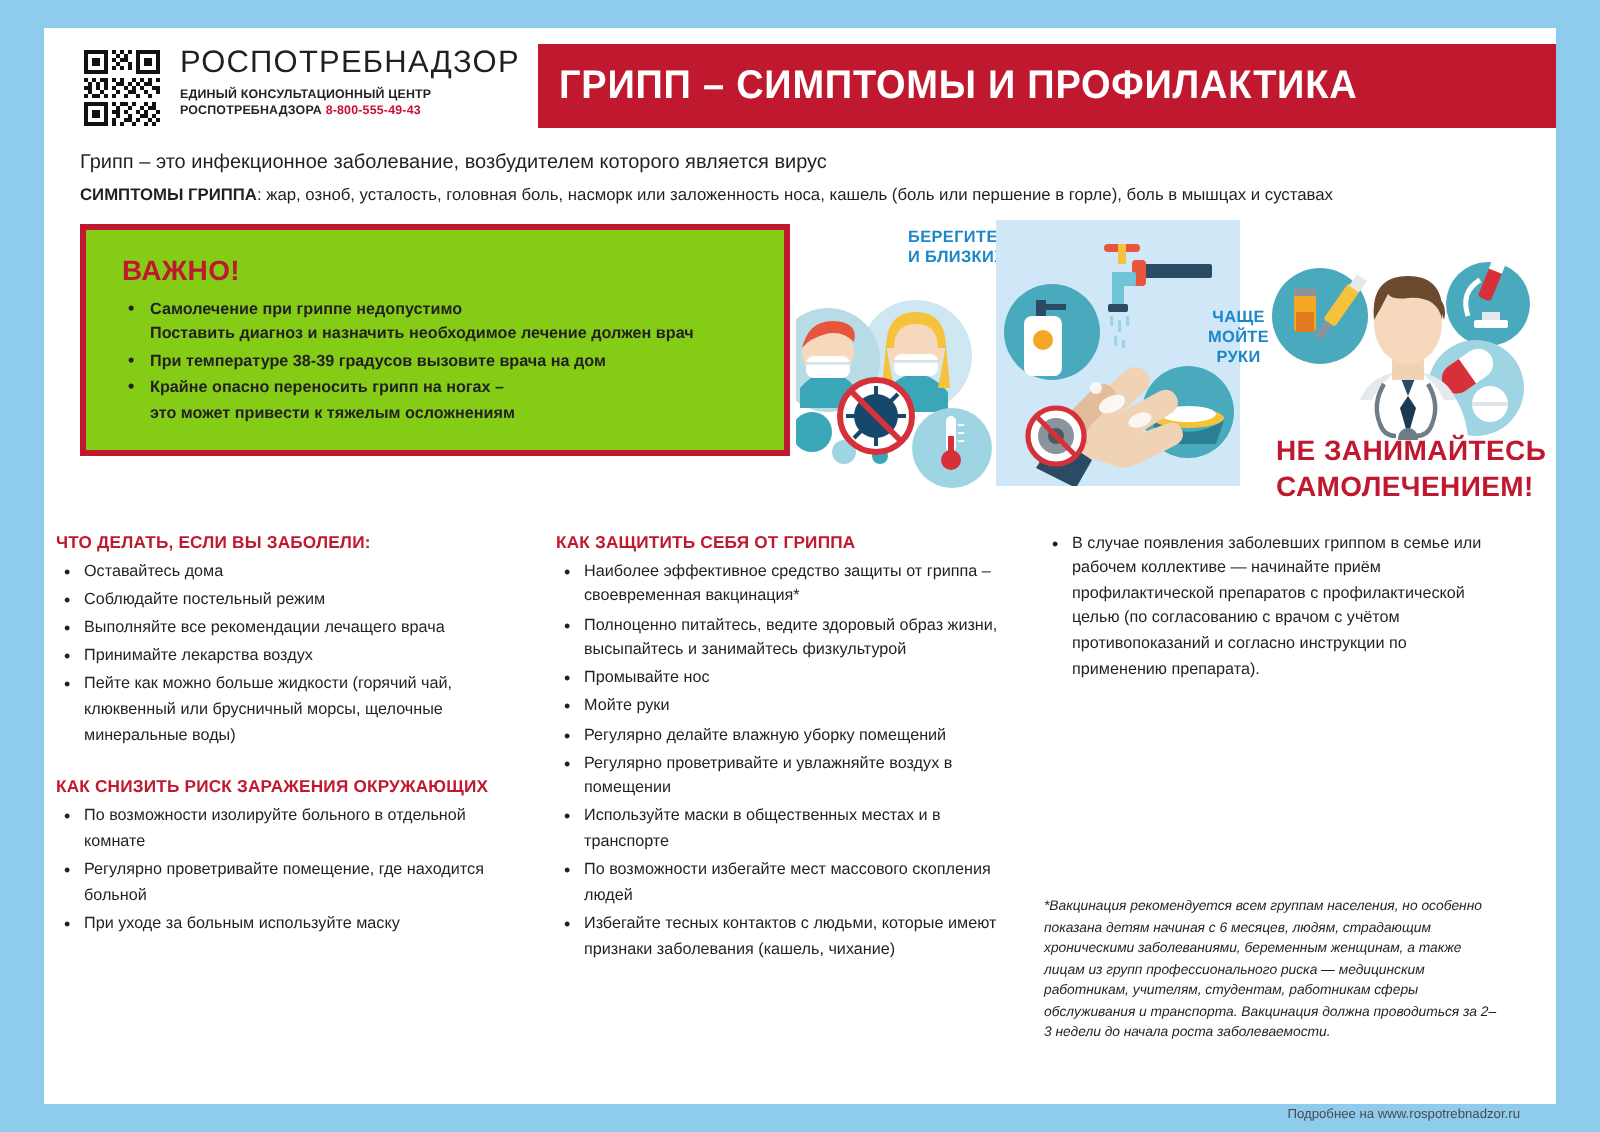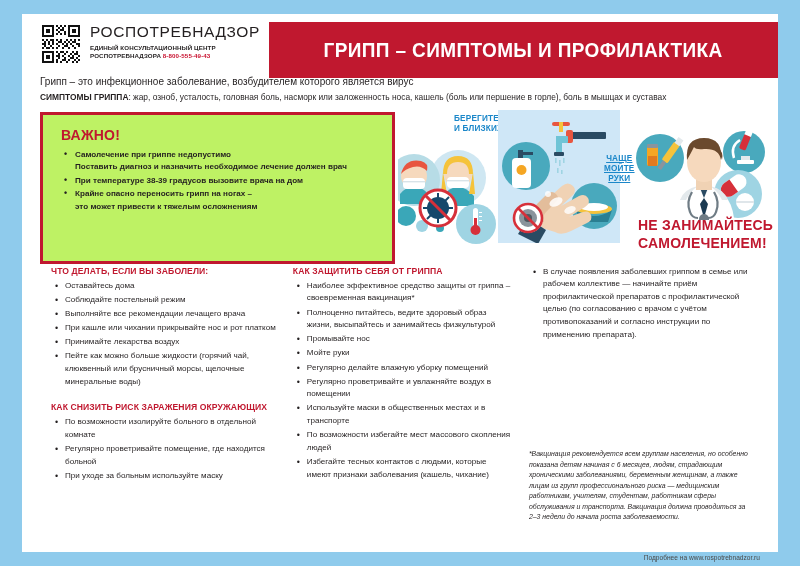--- a/index.html
+++ b/index.html
@@ -17,39 +17,39 @@
   
   .header{position:relative;height:54px;padding-left:28px;}
   .brand{position:absolute;left:18px;top:9px;display:flex;align-items:flex-start;gap:8px;}
   .qr{width:42px;height:42px;position:relative;background:#fff;}
   .qr svg{display:block;}
   .brand-txt{padding-top:1px;}
   .brand-title{font-size:15.5px;font-weight:400;letter-spacing:.6px;color:#231f20;line-height:1;}
   .brand-sub{font-size:6.2px;font-weight:700;color:#231f20;line-height:1.35;margin-top:4px;letter-spacing:.1px;}
   .brand-sub .phone{color:#c8102e;font-weight:700;}
   .headbar{
-    position:absolute;left:247px;top:8px;right:0;height:56px;
-    background:#c0182f;display:flex;align-items:center;justify-content:center;
+    position:absolute;left:247px;top:8px;right:0;height:42px;
+    background:#c0182f;display:flex;align-items:center;justify-content:flex-start;
   }
   .headbar .t{
     color:#fff;font-size:20px;font-weight:700;letter-spacing:.4px;
     font-family:"Liberation Sans", sans-serif;transform:scaleX(.95);
   }
 
   
   .intro{padding:6px 18px 0 18px;color:#231f20;}
   .intro .l1{font-size:10px;line-height:1.5;}
   .intro .l2{font-size:8.4px;line-height:1.5;margin-top:2px;}
   .intro .l2 b{font-weight:700;}
 
   
   .mid{position:relative;height:150px;margin-top:8px;}
   .important{
-    position:absolute;left:18px;top:0;width:355px;height:152px;
-    border:3px solid #c0182f;box-sizing:border-box;background:#bef264;
+    position:absolute;left:18px;top:0;width:355px;height:116px;
+    border:3px solid #c0182f;box-sizing:border-box;background:#84cc16;
   }
   .important h2{
     margin:12px 0 6px 18px;font-size:14px;font-weight:700;color:#c0182f;letter-spacing:.2px;
   }
   .important ul{margin:0;padding:0 12px 0 32px;list-style:none;}
   .important li{
     position:relative;font-size:8.1px;line-height:1.55;color:#231f20;margin-bottom:1px;font-weight:bold;
   }
   .important li::before{
     content:"•";position:absolute;left:-11px;top:-1px;color:#231f20;font-size:9px;
@@ -60,21 +60,21 @@
   .art .cap{
     position:absolute;font-weight:700;line-height:1.22;letter-spacing:.2px;
   }
   .cap-blue{color:#1b87c9;font-size:8.2px;margin-left:46px;}
   .cap-red{color:#c0182f;font-size:14px;}
   .photo{
     position:absolute;left:96px;top:6px;width:122px;height:133px;background:#cfe7f7;
   }
 
   
-  .cols{position:relative;margin-top:4px;padding:0 29px;display:flex;gap:0;}
+  .cols{position:relative;margin-top:4px;padding:0 6px;display:flex;gap:0;}
   .col{box-sizing:border-box;}
   .col1{width:250px;padding-right:16px;}
   .col2{width:244px;padding-right:16px;}
   .col3{width:228px;}
   .sec-title{
     font-size:8.6px;font-weight:700;color:#c0182f;letter-spacing:.1px;
     margin:0 0 3px 0;line-height:1.3;
   }
   .sec-title.sp{margin-top:14px;}
   ul.bullets{margin:0;padding:0 0 0 14px;list-style:none;}
@@ -334,21 +334,21 @@
             <circle cx="50" cy="84" r="3" fill="#ffffff" opacity=".8"></circle>
           </g>
           <g>
             <circle cx="30" cy="108" r="15" fill="#ffffff"></circle>
             <circle cx="30" cy="108" r="14" fill="none" stroke="#d6303a" stroke-width="2.6"></circle>
             <circle cx="30" cy="108" r="9" fill="#8a949c"></circle>
             <circle cx="30" cy="108" r="4" fill="#4f585f"></circle>
             <line x1="20" y1="98" x2="40" y2="118" stroke="#d6303a" stroke-width="2.6"></line>
           </g>
         </svg>
-        <div class="cap cap-blue" style="left:60px;top:44px;text-align:center;text-decoration:underline;">
+        <div class="cap cap-blue" style="left:60px;top:44px;text-align:center;">
           <div>ЧАЩЕ МОЙТЕ</div>
           <div>РУКИ</div>
         </div>
       </div>
 
       <svg width="140" height="106" style="position:absolute;left:232px;top:10px;" viewBox="0 0 140 106">
         <g>
           <circle cx="26" cy="44" r="24" fill="#49a9bd"></circle>
           <rect x="13" y="32" width="11" height="20" rx="2" fill="#f5a623"></rect>
           <rect x="13" y="30" width="11" height="4" rx="1" fill="#8a949c"></rect>
@@ -404,21 +404,20 @@
 
   <div class="colwrap">
   <div class="cols">
 
     <div class="col col1">
       <div class="sec-title">ЧТО ДЕЛАТЬ, ЕСЛИ ВЫ ЗАБОЛЕЛИ:</div>
       <ul class="bullets">
         <li>Оставайтесь дома</li>
         <li>Соблюдайте постельный режим</li>
         <li>Выполняйте все рекомендации лечащего врача</li>
-        <li>При кашле или чихании прикрывайте нос и рот платком</li>
         <li>Принимайте лекарства воздух</li>
         <li>Пейте как можно больше жидкости (горячий чай, клюквенный или брусничный морсы, щелочные минеральные воды)</li>
       </ul>
       <div class="sec-title sp">КАК СНИЗИТЬ РИСК ЗАРАЖЕНИЯ ОКРУЖАЮЩИХ</div>
       <ul class="bullets">
         <li>По возможности изолируйте больного в отдельной комнате</li>
         <li>Регулярно проветривайте помещение, где находится больной</li>
         <li>При уходе за больным используйте маску</li>
       </ul>
     </div>

